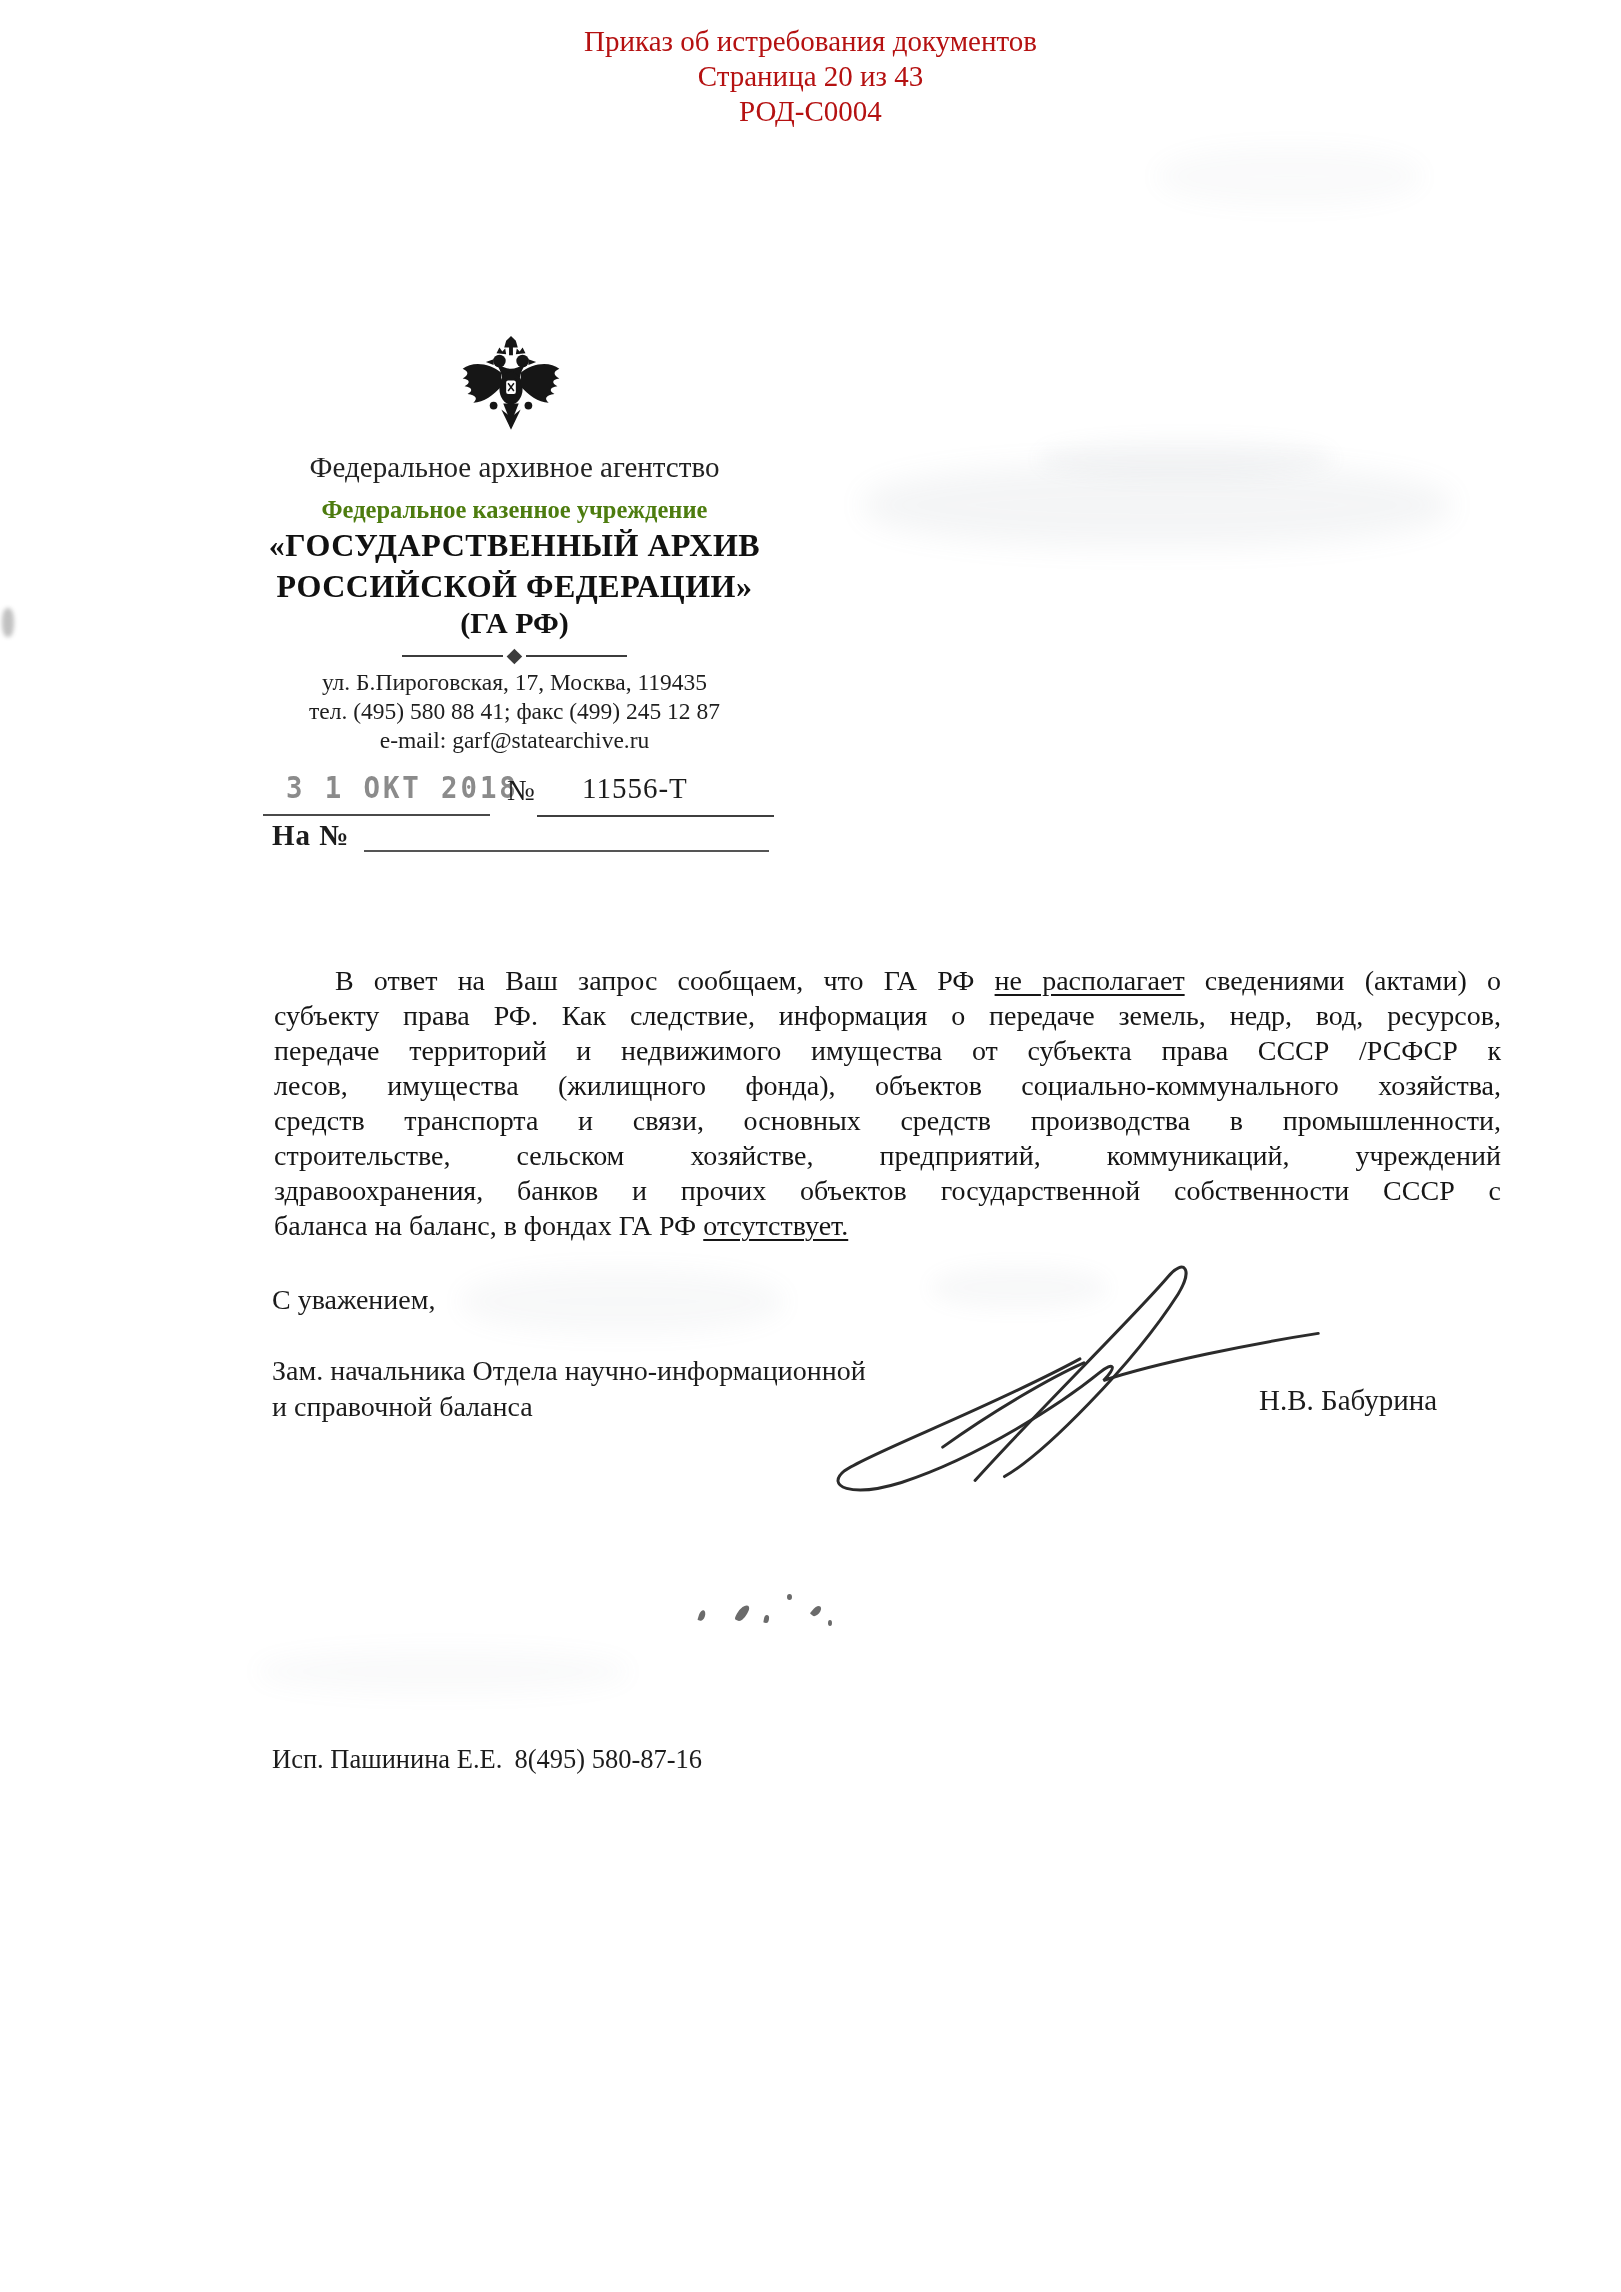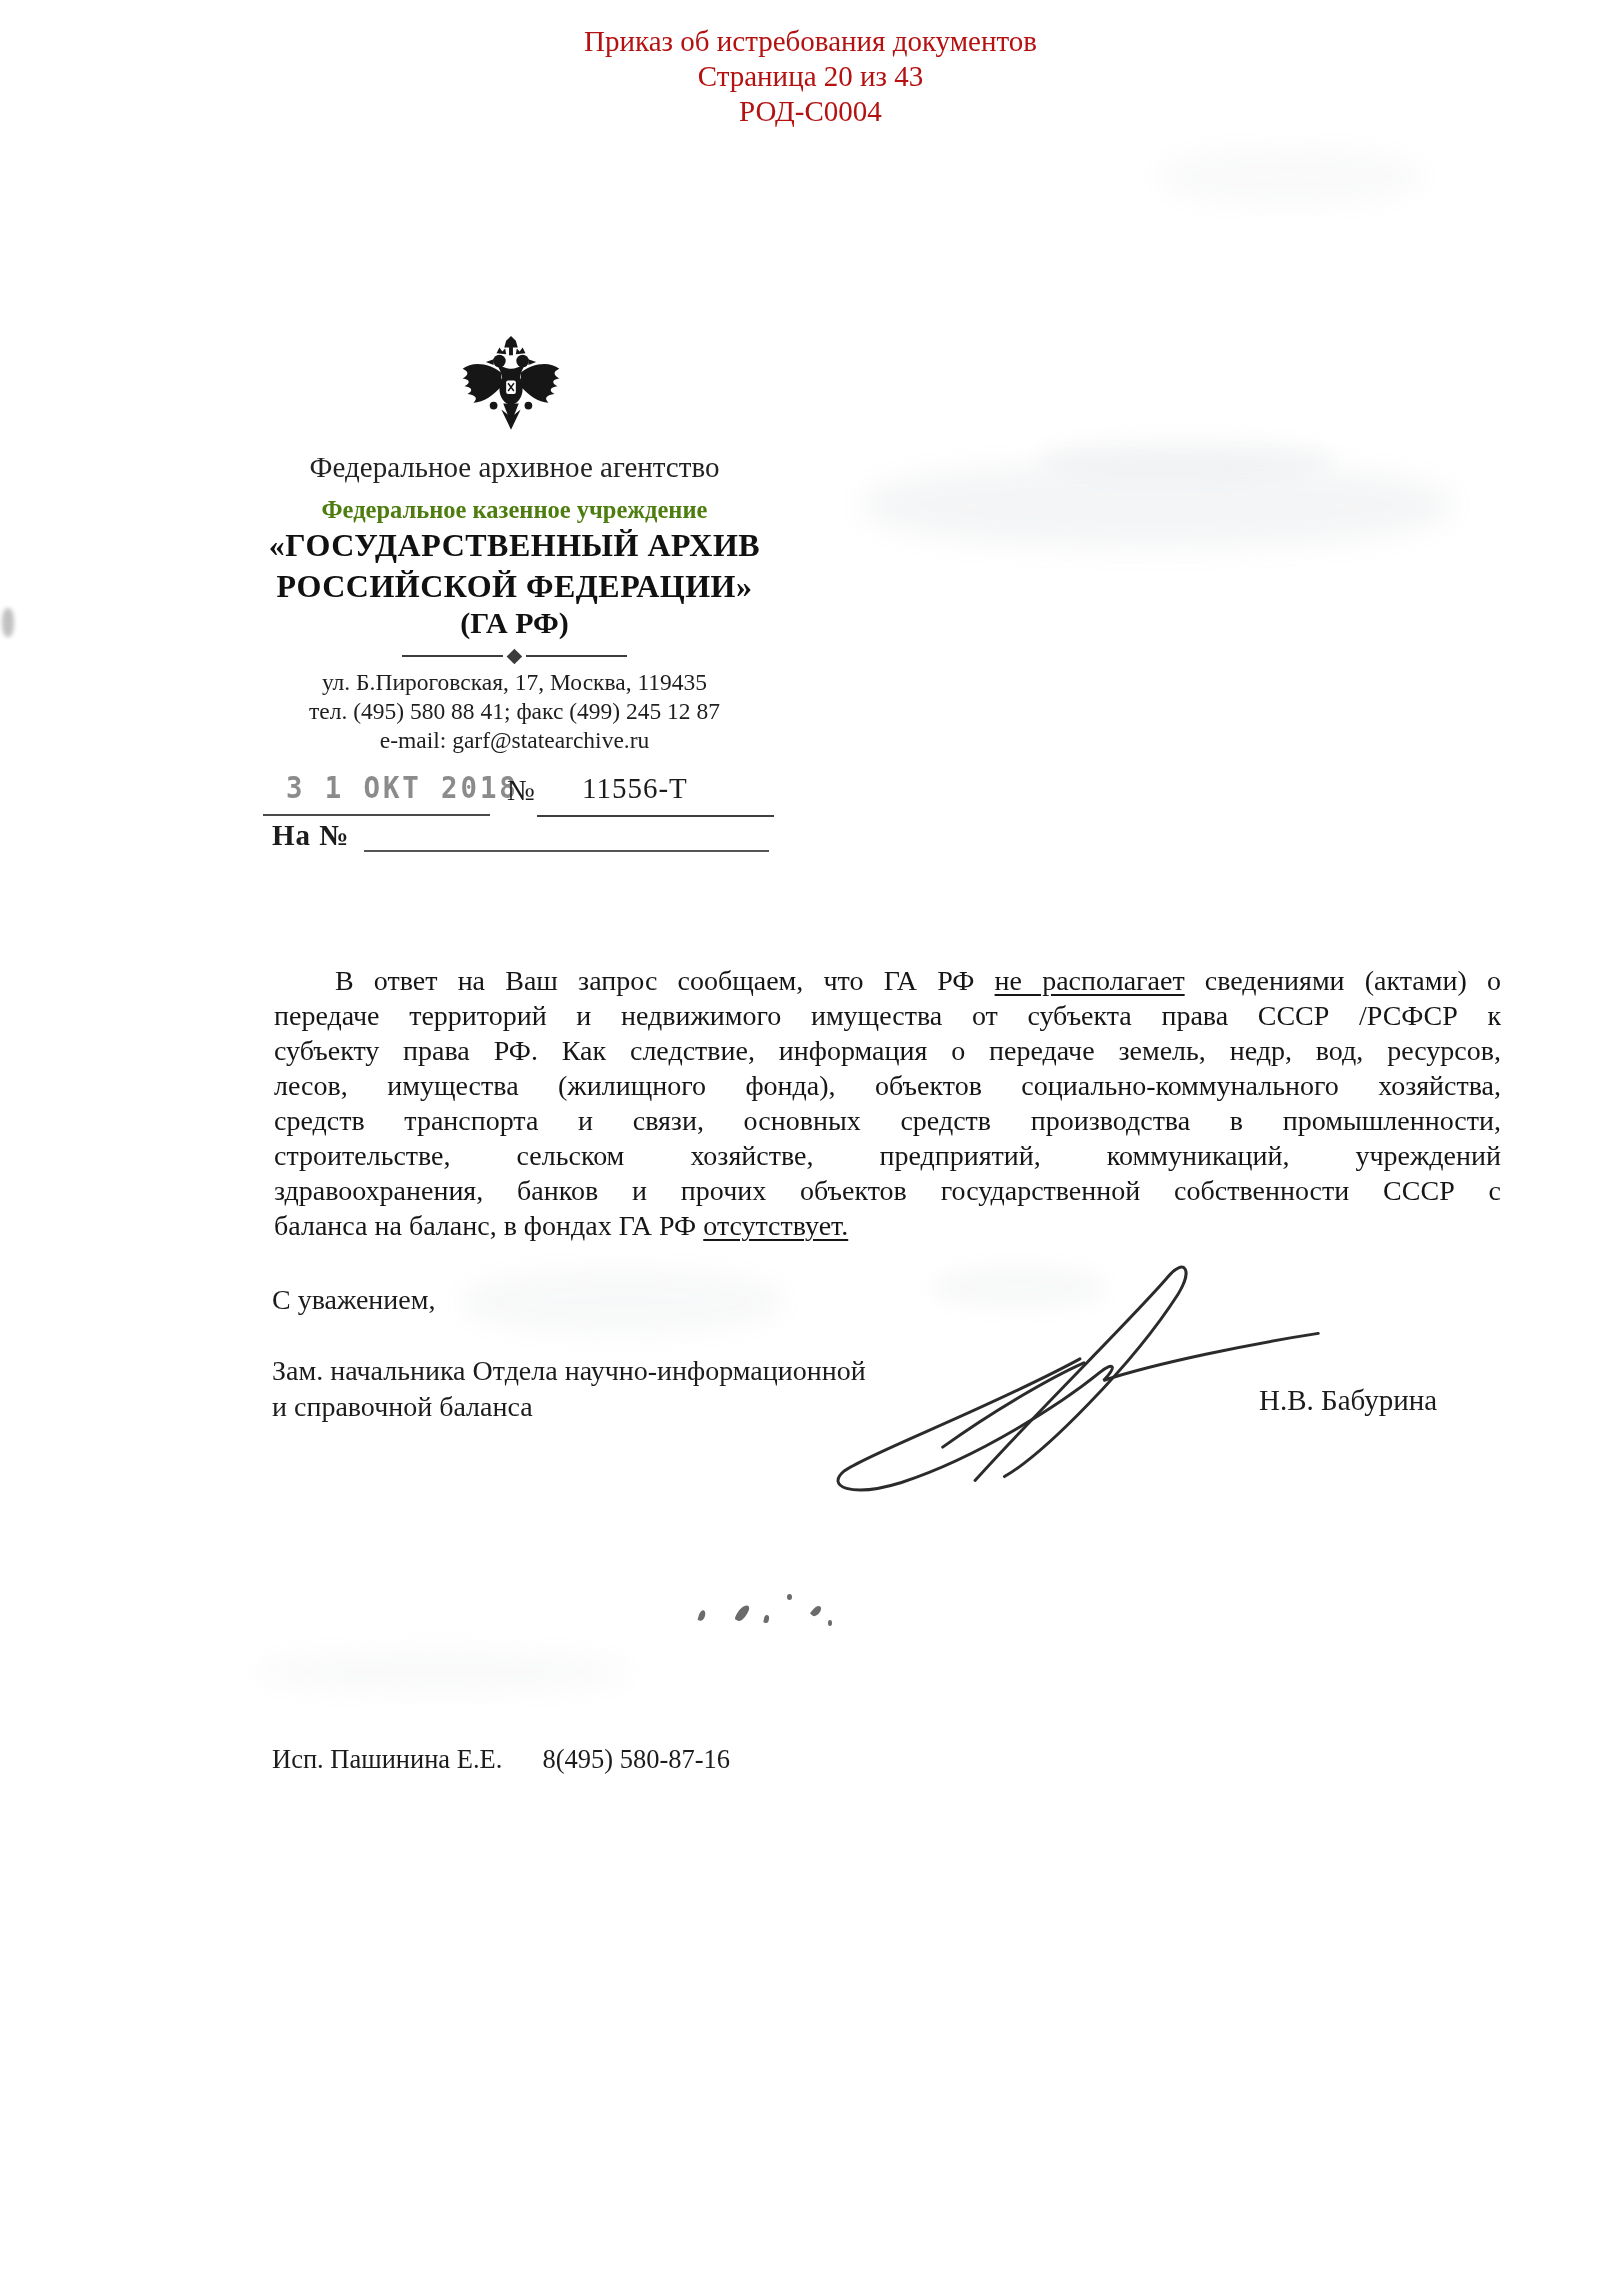--- a/index.html
+++ b/index.html
@@ -55,21 +55,21 @@
   .body-line.first{text-indent:61px;}
   .body-line.last{text-align-last:left;}
   .u{text-decoration:underline;text-decoration-thickness:2px;text-underline-offset:3.9px;}
   
   .salutation{position:absolute;left:272px;top:1284px;font-size:28px;}
   .signer-title-1{position:absolute;left:272px;top:1355px;font-size:28px;}
   .signer-title-2{position:absolute;left:272px;top:1391px;font-size:28px;}
   .signer-name{position:absolute;left:1259px;top:1384px;font-size:29px;}
   .signature{position:absolute;left:823px;top:1253px;width:510px;height:304px;}
   
-  .footer-exec{position:absolute;left:272px;top:1744px;font-size:26.5px;display:flex;gap:40px;}
+  .footer-exec{position:absolute;left:272px;top:1744px;font-size:26.5px;display:flex;gap:12px;}
   
   .artifact{position:absolute;background:#8b95a0;border-radius:45%;pointer-events:none;}
   .a1{left:863px;top:463px;width:588px;height:84px;opacity:.09;filter:blur(13.7px);}
   .a2{left:1039px;top:439px;width:294px;height:39px;opacity:.07;filter:blur(9.8px);}
   .a3{left:461px;top:1269px;width:323px;height:65px;opacity:.06;filter:blur(11.8px);}
   .a4{left:931px;top:1266px;width:176px;height:43px;opacity:.06;filter:blur(9.8px);}
   .a5{left:1157px;top:147px;width:265px;height:59px;opacity:.045;filter:blur(11.8px);}
   .a6{left:257px;top:1649px;width:372px;height:45px;opacity:.045;filter:blur(11.8px);}
   .a7{left:2px;top:608px;width:11.8px;height:29px;opacity:.45;filter:blur(2px);background:#777;}
   .speck{position:absolute;background:#3a3a3a;opacity:.75;border-radius:60% 60% 60% 10%;}
@@ -143,22 +143,22 @@
   <div class="stamp-date">3 1 ОКТ 2018</div>
   <div class="rule rule-date"></div>
   <div class="no-label">№</div>
   <div class="no-value">11556-Т</div>
   <div class="rule rule-no"></div>
   <div class="na-label">На №</div>
   <div class="rule rule-na"></div>
 
   <div class="body-block" id="body-lines">
       <div class="body-line first"><span>В ответ на Ваш запрос сообщаем, что ГА РФ </span><span class="u">не располагает</span><span> сведениями (актами) о</span></div>
+      <div class="body-line"><span>субъекту права РФ. Как следствие, информация о передаче земель, недр, вод, ресурсов,</span></div>
       <div class="body-line"><span>передаче территорий и недвижимого имущества от субъекта права СССР /РСФСР к</span></div>
-      <div class="body-line"><span>субъекту права РФ. Как следствие, информация о передаче земель, недр, вод, ресурсов,</span></div>
       <div class="body-line"><span>лесов, имущества (жилищного фонда), объектов социально-коммунального хозяйства,</span></div>
       <div class="body-line"><span>средств транспорта и связи, основных средств производства в промышленности,</span></div>
       <div class="body-line"><span>строительстве, сельском хозяйстве, предприятий, коммуникаций, учреждений</span></div>
       <div class="body-line"><span>здравоохранения, банков и прочих объектов государственной собственности СССР с</span></div>
       <div class="body-line last"><span>баланса на баланс, в фондах ГА РФ </span><span class="u">отсутствует.</span></div>
     </div>
 
   <div class="salutation">С уважением,</div>
   <div class="signer-title-1">Зам. начальника Отдела научно-информационной</div>
   <div class="signer-title-2">и справочной баланса</div>

